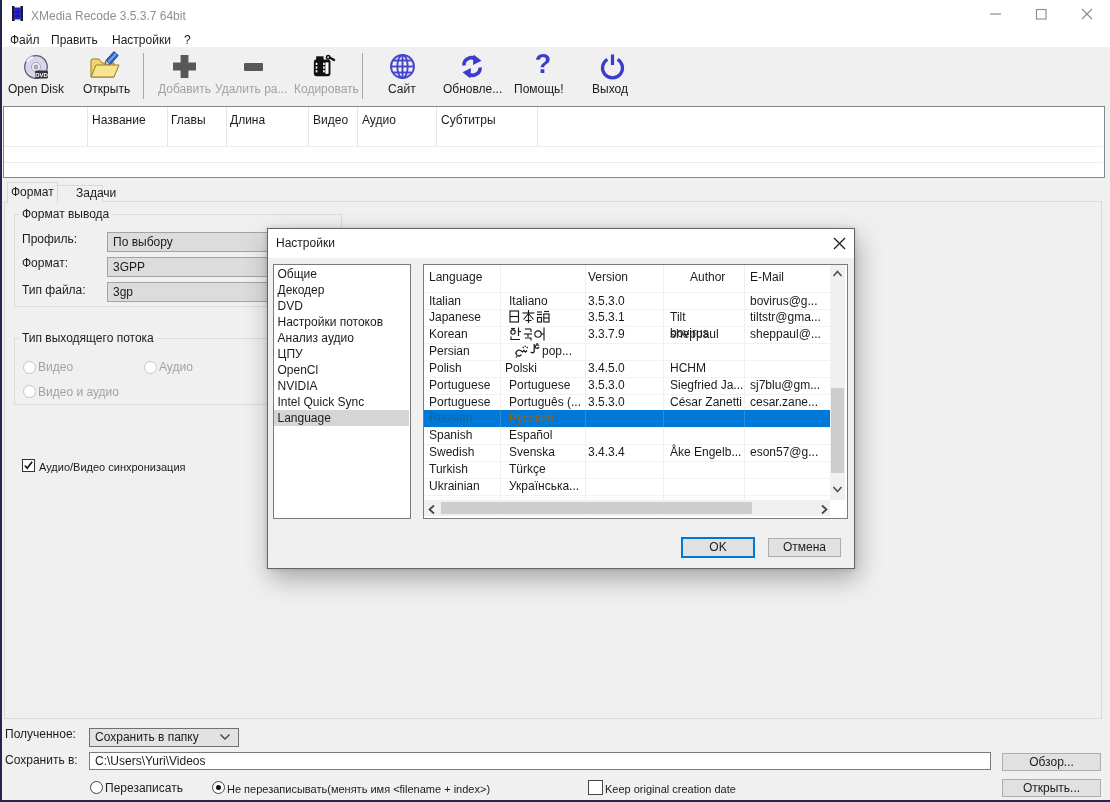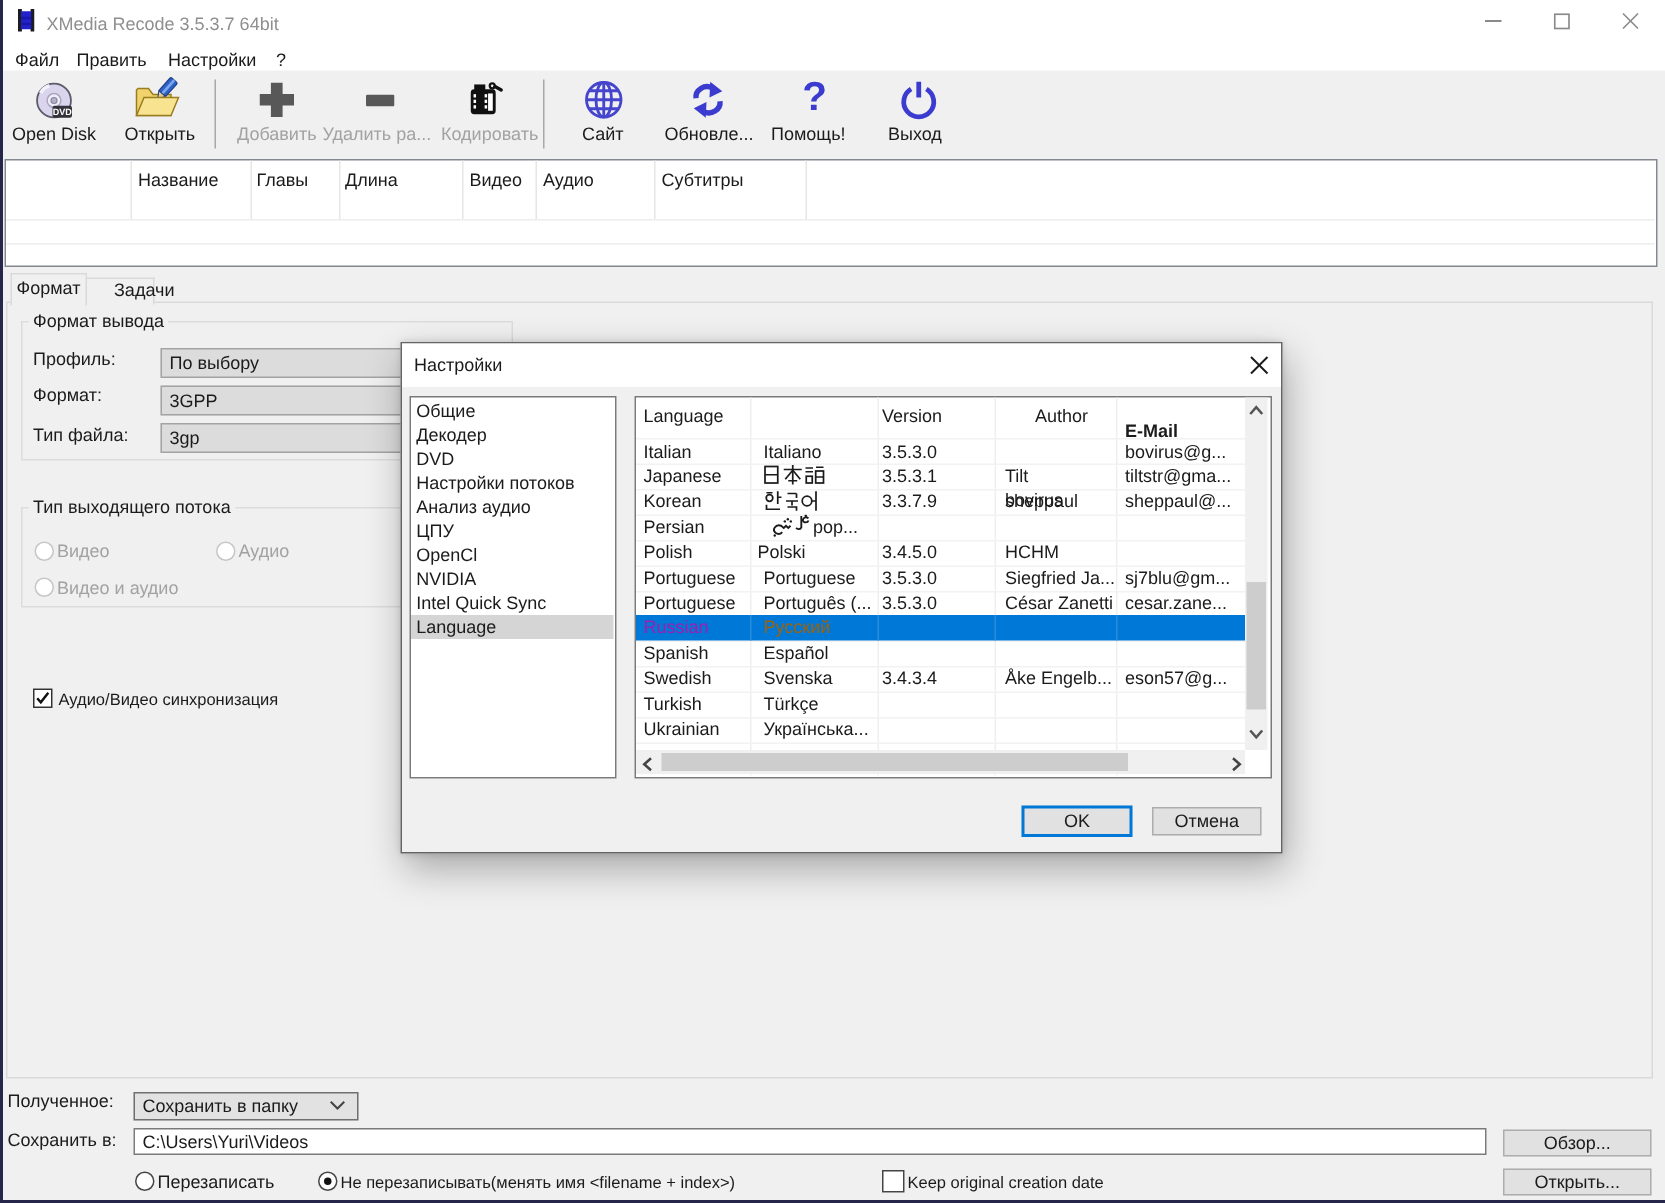--- a/index.html
+++ b/index.html
@@ -230,21 +230,21 @@
   <div class="a" style="left:156px;top:164.5px;width:406px;height:1px;background:#f2f2f2;"></div>
   <div class="a" style="left:156px;top:197.5px;width:406px;height:1px;background:#f2f2f2;"></div>
   <div class="a" style="left:156px;top:214.5px;width:406px;height:1px;background:#f2f2f2;"></div>
   <div class="a" style="left:156px;top:231.5px;width:406px;height:1px;background:#f2f2f2;"></div>
   <div class="a" style="left:156px;top:248.5px;width:406px;height:1px;background:#f2f2f2;"></div>
   <div class="a" style="left:156px;top:265.5px;width:406px;height:1px;background:#f2f2f2;"></div>
 
   <div class="t" style="left:161px;top:41px;">Language</div>
   <div class="t" style="left:320px;top:41px;">Version</div>
   <div class="t" style="left:402px;top:41px;margin-left:20px;">Author</div>
-  <div class="t" style="left:482px;top:51px;font-weight:bold;">E-Mail</div>
+  <div class="t" style="left:482px;top:41px;">E-Mail</div>
 
   <div class="t" style="left:161px;top:64.5px;">Italian</div>
   <div class="t" style="left:241px;top:64.5px;">Italiano</div>
   <div class="t" style="left:320px;top:64.5px;">3.5.3.0</div>
   <div class="t" style="left:402px;top:64.5px;margin-top:32px;">bovirus</div>
   <div class="t" style="left:482px;top:64.5px;">bovirus@g...</div>
   <div class="t" style="left:161px;top:81.4px;">Japanese</div>
   <svg class="a" style="left:241px;top:80px" width="41" height="15" viewBox="0 0 41 15">
     <g stroke="#1b1b1b" stroke-width="1.15" fill="none">
       <rect x="1" y="2" width="8.5" height="11"></rect>
@@ -325,21 +325,21 @@
   <div class="t" style="left:161px;top:233px;">Turkish</div>
   <div class="t" style="left:241px;top:233px;">Türkçe</div>
   <div class="t" style="left:161px;top:249.9px;">Ukrainian</div>
   <div class="t" style="left:241px;top:249.9px;">Українська...</div>
 
   <div class="a" style="left:156px;top:180.5px;width:407px;height:17px;background:#0078d7;"></div>
   <div class="a" style="left:232px;top:180.5px;width:1px;height:17px;background:#2b8cdc;"></div>
   <div class="a" style="left:317px;top:180.5px;width:1px;height:17px;background:#2b8cdc;"></div>
   <div class="a" style="left:395px;top:180.5px;width:1px;height:17px;background:#2b8cdc;"></div>
   <div class="a" style="left:476px;top:180.5px;width:1px;height:17px;background:#2b8cdc;"></div>
-  <div class="t" style="left:161px;top:182px;color:#a21caf;text-align:center;">Russian</div>
+  <div class="t" style="left:161px;top:182px;color:#0369a1;text-align:center;">Russian</div>
   <div class="t" style="left:241px;top:182px;color:#a16207;">Русский</div>
 
   <div class="a" style="left:562px;top:36px;width:15px;height:235px;background:#f0f0f0;"></div>
   <svg class="a" style="left:564px;top:41px" width="11" height="8" viewBox="0 0 11 8">
     <polyline points="1.5,6 5.5,1.5 9.5,6" stroke="#555" stroke-width="1.7" fill="none"></polyline>
   </svg>
   <svg class="a" style="left:564px;top:256px" width="11" height="8" viewBox="0 0 11 8">
     <polyline points="1.5,2 5.5,6.5 9.5,2" stroke="#555" stroke-width="1.7" fill="none"></polyline>
   </svg>
   <div class="a" style="left:563px;top:159px;width:13px;height:85px;background:#cdcdcd;"></div>

